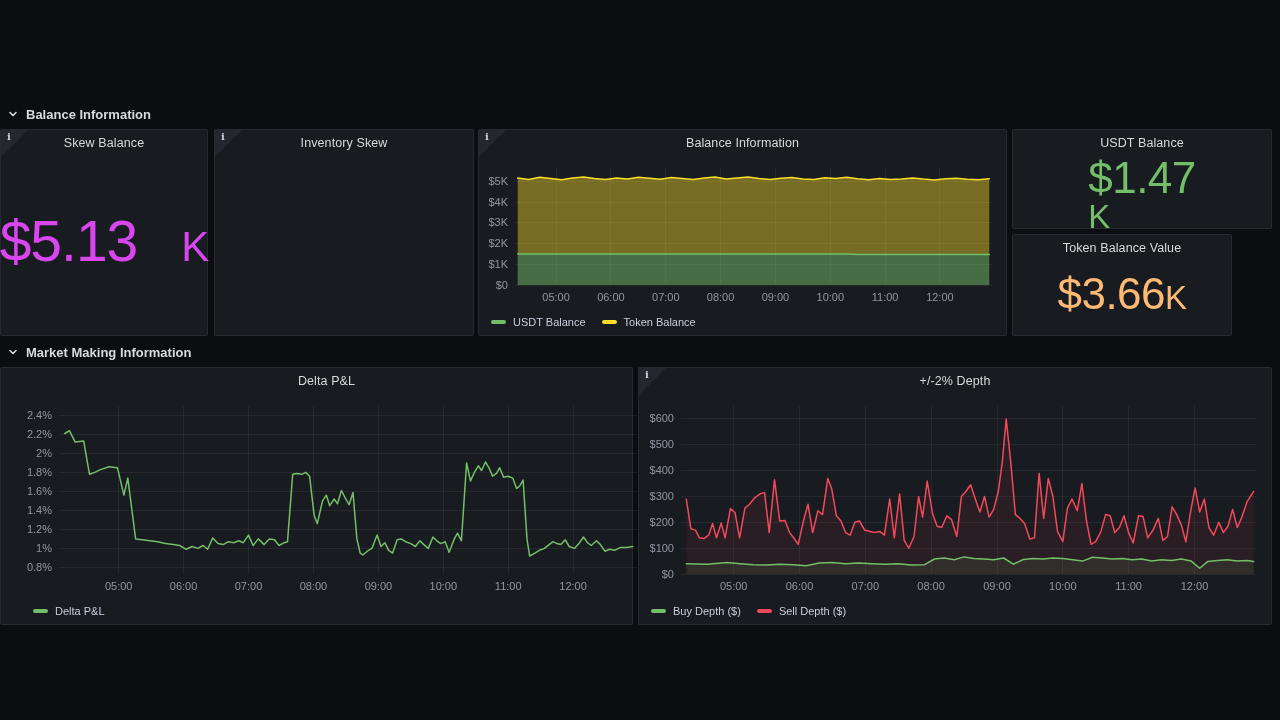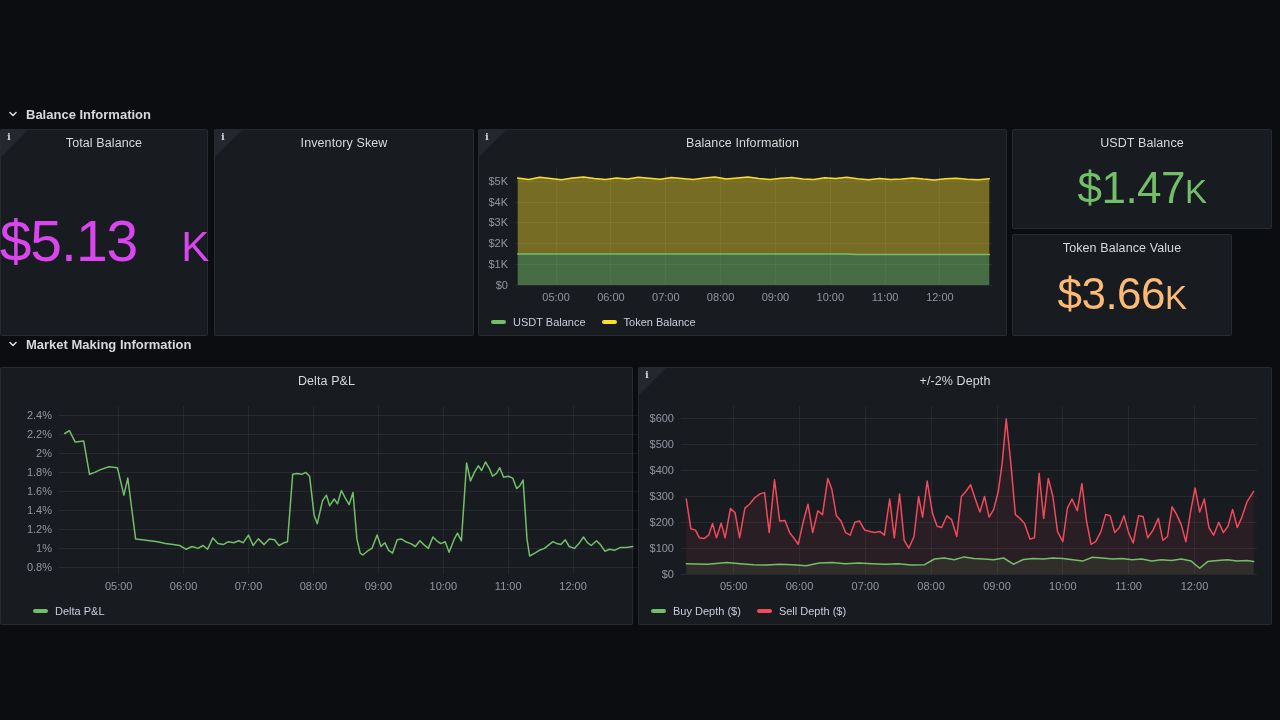--- a/index.html
+++ b/index.html
@@ -42,21 +42,21 @@
     <svg class="chev" viewBox="0 0 10 10">
       <path d="M2 3.5 L5 6.5 L8 3.5" fill="none" stroke="#d8d9da" stroke-width="1.6" stroke-linecap="round" stroke-linejoin="round"></path>
     </svg>
     <span>Balance Information</span>
   </div>
 
   <div class="panel" id="p-total" style="left:0px;top:129px;width:208px;height:207px;">
     <div class="info-corner">
         <span>i</span>
       </div>
-    <div class="panel-title">Total Balance</div>
+    <div class="panel-title">Skew Balance</div>
     <div class="stat-body">
       <div class="stat-value" style="color: #d946ef; gap: 44px;">
         <span>$5.13</span>
           <span class="suffix">K</span>
       </div>
     </div>
   </div>
 
   <div class="panel" id="p-skew" style="left:214px;top:129px;width:260px;height:207px;">
     <div class="info-corner">
@@ -112,38 +112,38 @@
         <span class="legend-item">
           <span class="legend-swatch" style="background:#FADE2A"></span>
           <span class="legend-label">Token Balance</span>
         </span>
       </div>
   </div>
 
   <div class="panel" id="p-usdt" style="left:1012px;top:129px;width:260px;height:100px;">
     <div class="panel-title">USDT Balance</div>
     <div class="stat-body">
-      <div class="stat-value" style="color: rgb(115, 191, 105);">
+      <div class="stat-value" style="color: rgb(115, 191, 105); flex-direction: column;">
         <span>$1.47</span>
           <span class="suffix">K</span>
       </div>
     </div>
   </div>
 
   <div class="panel" id="p-token" style="left:1012px;top:234px;width:220px;height:102px;">
     <div class="panel-title">Token Balance Value</div>
     <div class="stat-body">
       <div class="stat-value" style="color: #fdba74;">
         <span>$3.66</span>
           <span class="suffix">K</span>
       </div>
     </div>
   </div>
 
-  <div class="section-header" style="left:8px;top:336px;">
+  <div class="section-header" style="left:8px;top:344px;">
     <svg class="chev" viewBox="0 0 10 10">
       <path d="M2 3.5 L5 6.5 L8 3.5" fill="none" stroke="#d8d9da" stroke-width="1.6" stroke-linecap="round" stroke-linejoin="round"></path>
     </svg>
     <span>Market Making Information</span>
   </div>
 
   <div class="panel" id="p-delta" style="left:0px;top:367px;width:633px;height:258px;padding-left:20px;">
     <div class="panel-title">Delta P&amp;L</div>
     <div class="chart-area"><svg width="623" height="200" viewBox="0 0 623 200">
           <line class="grid" x1="36" x2="615" y1="171.4" y2="171.4" shape-rendering="crispEdges"></line>

